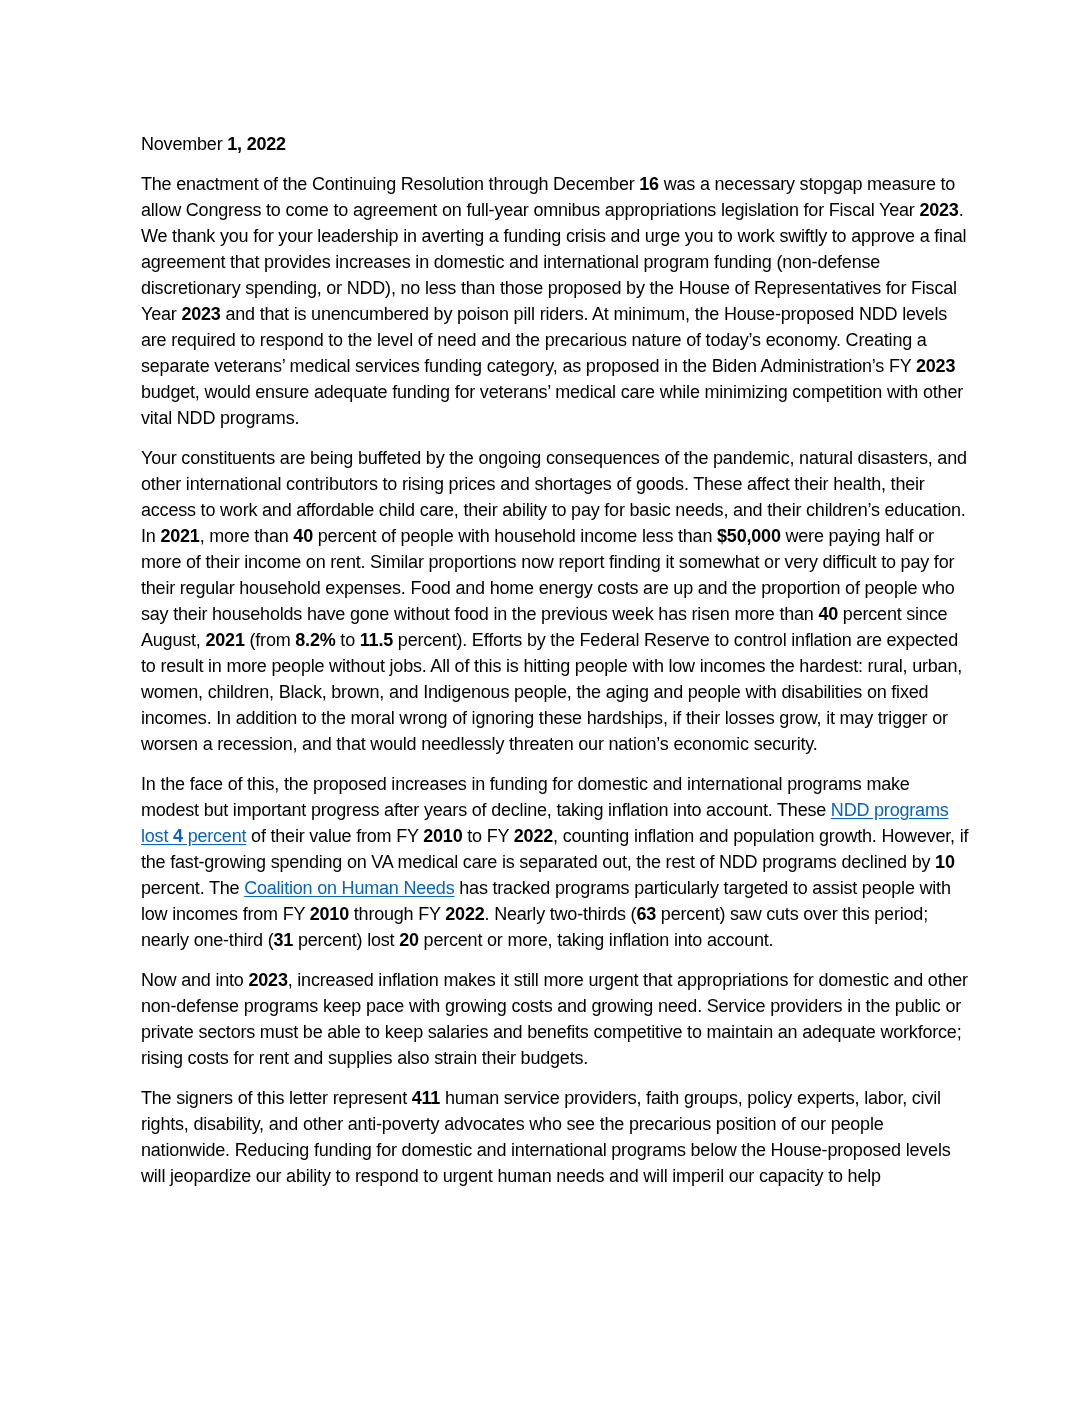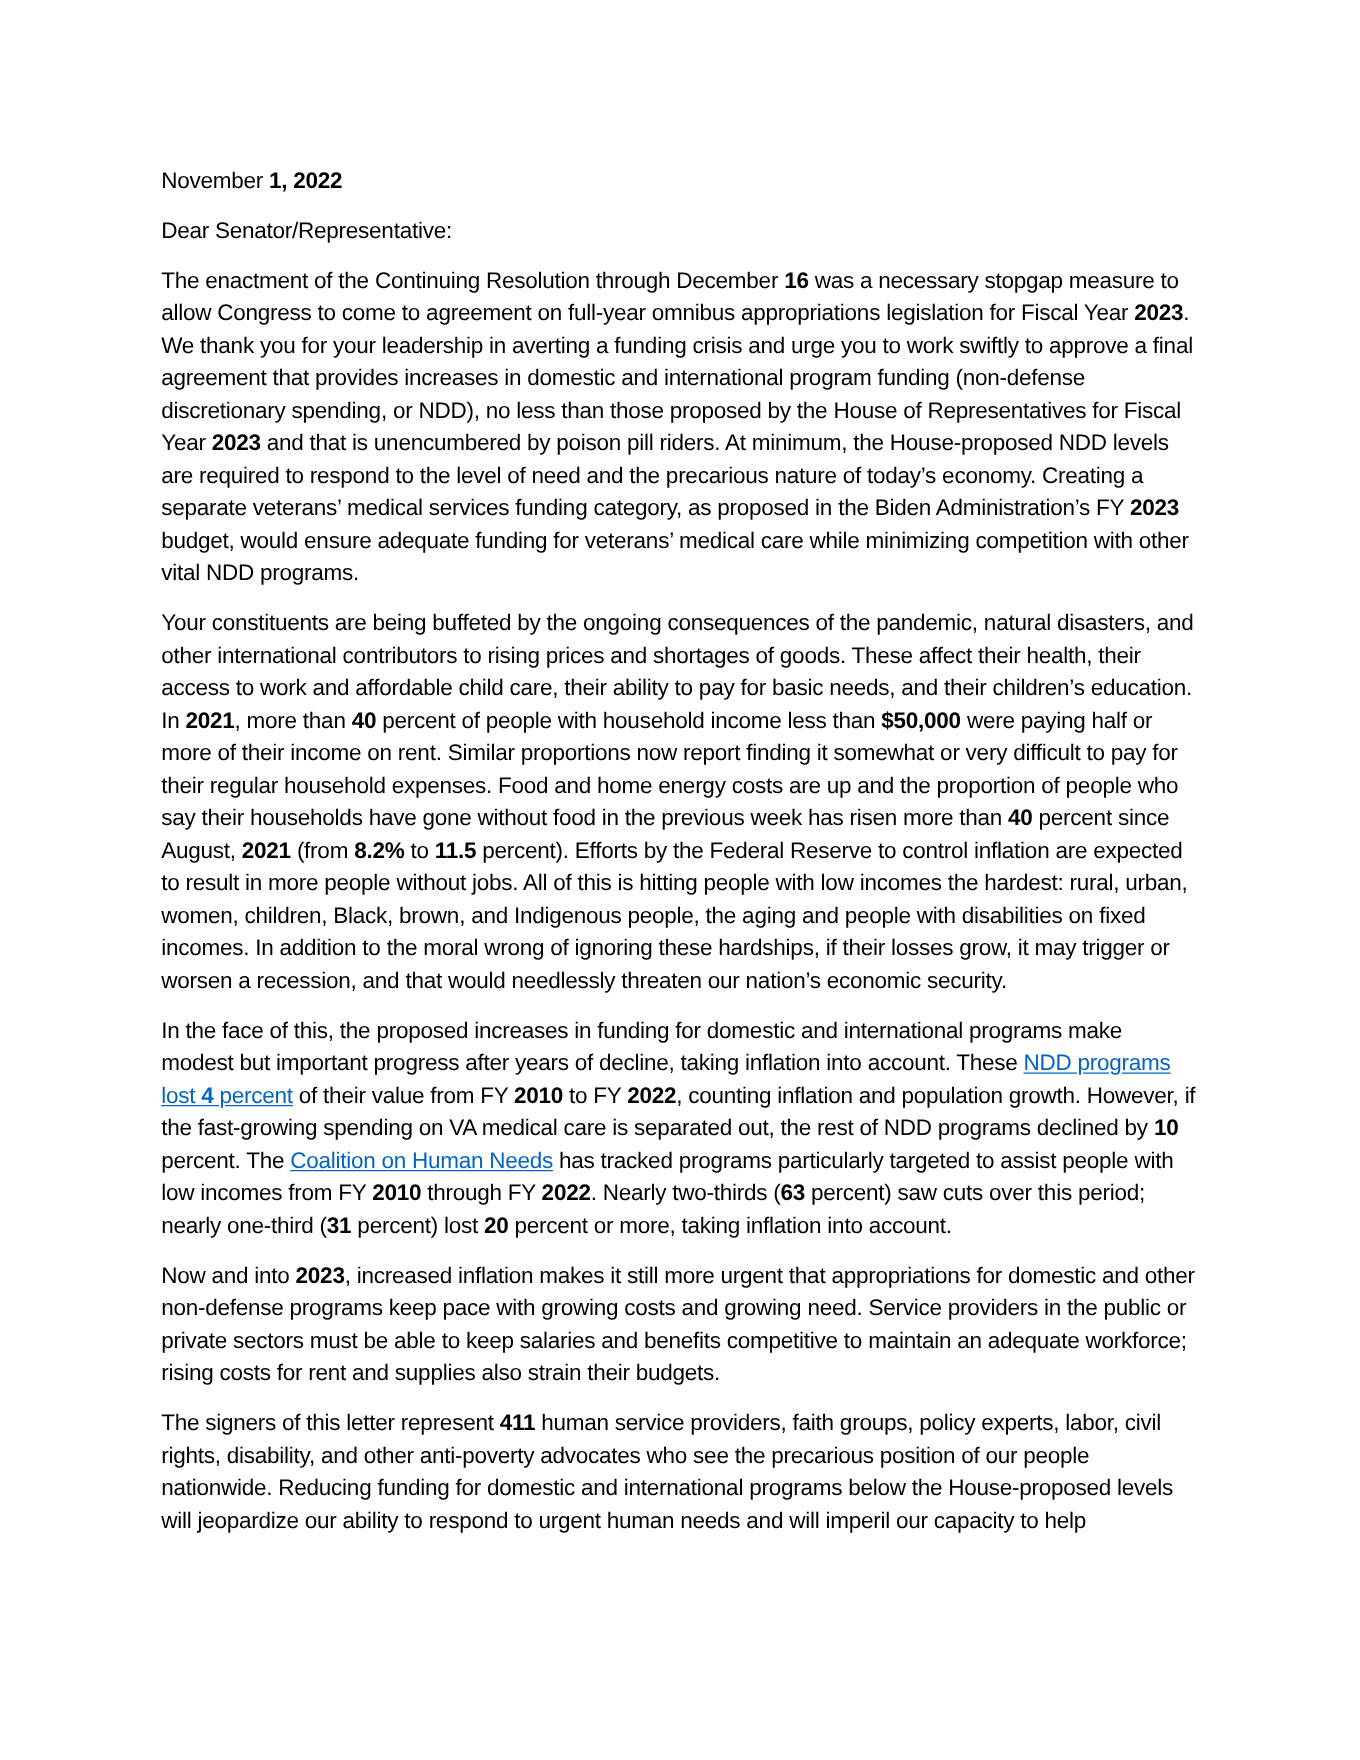--- a/index.html
+++ b/index.html
@@ -16,35 +16,34 @@
     background: #ffffff;
     font-family: "Liberation Sans", sans-serif;
     font-size: 18px;
     line-height: 26px;
     letter-spacing: -0.2px;
     color: #000000;
     text-align: left;
   }
   .block {
     width: 830px;
-    margin: 0 0 14px 0;
+    margin: 0 0 14px 12px;
   }
   .b {
     font-weight: 700;
   }
   a.link {
     text-decoration: underline;
     text-underline-offset: 2px;
     cursor: pointer;
   }
 </style>
 </head>
 <body style="background: rgb(255, 255, 255);">
 
 <div class="page" style="color: rgb(0, 0, 0);">
   <div class="block"><span>November </span><span class="b">1, 2022</span></div>
-  <div class="block"><span>Dear Senator/Representative:</span></div>
   <div class="block"><span>The enactment of the Continuing Resolution through December </span><span class="b">16</span><span> was a necessary stopgap measure to allow Congress to come to agreement on full-year omnibus appropriations legislation for Fiscal Year </span><span class="b">2023</span><span>. We thank you for your leadership in averting a funding crisis and urge you to work swiftly to approve a final agreement that provides increases in domestic and international program funding (non-defense discretionary spending, or NDD), no less than those proposed by the House of Representatives for Fiscal Year </span><span class="b">2023</span><span> and that is unencumbered by poison pill riders. At minimum, the House-proposed NDD levels are required to respond to the level of need and the precarious nature of today’s economy. Creating a separate veterans’ medical services funding category, as proposed in the Biden Administration’s FY </span><span class="b">2023</span><span> budget, would ensure adequate funding for veterans’ medical care while minimizing competition with other vital NDD programs.</span></div>
   <div class="block"><span>Your constituents are being buffeted by the ongoing consequences of the pandemic, natural disasters, and other international contributors to rising prices and shortages of goods. These affect their health, their access to work and affordable child care, their ability to pay for basic needs, and their children’s education. In </span><span class="b">2021</span><span>, more than </span><span class="b">40</span><span> percent of people with household income less than </span><span class="b">$50,000</span><span> were paying half or more of their income on rent. Similar proportions now report finding it somewhat or very difficult to pay for their regular household expenses. Food and home energy costs are up and the proportion of people who say their households have gone without food in the previous week has risen more than </span><span class="b">40</span><span> percent since August, </span><span class="b">2021</span><span> (from </span><span class="b">8.2%</span><span> to </span><span class="b">11.5</span><span> percent). Efforts by the Federal Reserve to control inflation are expected to result in more people without jobs. All of this is hitting people with low incomes the hardest: rural, urban, women, children, Black, brown, and Indigenous people, the aging and people with disabilities on fixed incomes. In addition to the moral wrong of ignoring these hardships, if their losses grow, it may trigger or worsen a recession, and that would needlessly threaten our nation’s economic security.</span></div>
   <div class="block"><span>In the face of this, the proposed increases in funding for domestic and international programs make modest but important progress after years of decline, taking inflation into account. These </span><a class="link" style="color: rgb(5, 99, 193);">NDD programs lost </a><a class="b link" style="color: rgb(5, 99, 193);">4</a><a class="link" style="color: rgb(5, 99, 193);"> percent</a><span> of their value from FY </span><span class="b">2010</span><span> to FY </span><span class="b">2022</span><span>, counting inflation and population growth. However, if the fast-growing spending on VA medical care is separated out, the rest of NDD programs declined by </span><span class="b">10</span><span> percent. The </span><a class="link" style="color: rgb(5, 99, 193);">Coalition on Human Needs</a><span> has tracked programs particularly targeted to assist people with low incomes from FY </span><span class="b">2010</span><span> through FY </span><span class="b">2022</span><span>. Nearly two-thirds (</span><span class="b">63</span><span> percent) saw cuts over this period; nearly one-third (</span><span class="b">31</span><span> percent) lost </span><span class="b">20</span><span> percent or more, taking inflation into account.</span></div>
   <div class="block"><span>Now and into </span><span class="b">2023</span><span>, increased inflation makes it still more urgent that appropriations for domestic and other non-defense programs keep pace with growing costs and growing need. Service providers in the public or private sectors must be able to keep salaries and benefits competitive to maintain an adequate workforce; rising costs for rent and supplies also strain their budgets.</span></div>
   <div class="block"><span>The signers of this letter represent </span><span class="b">411</span><span> human service providers, faith groups, policy experts, labor, civil rights, disability, and other anti-poverty advocates who see the precarious position of our people nationwide. Reducing funding for domestic and international programs below the House-proposed levels will jeopardize our ability to respond to urgent human needs and will imperil our capacity to help</span></div>
 </div>
 
 </body></html>

